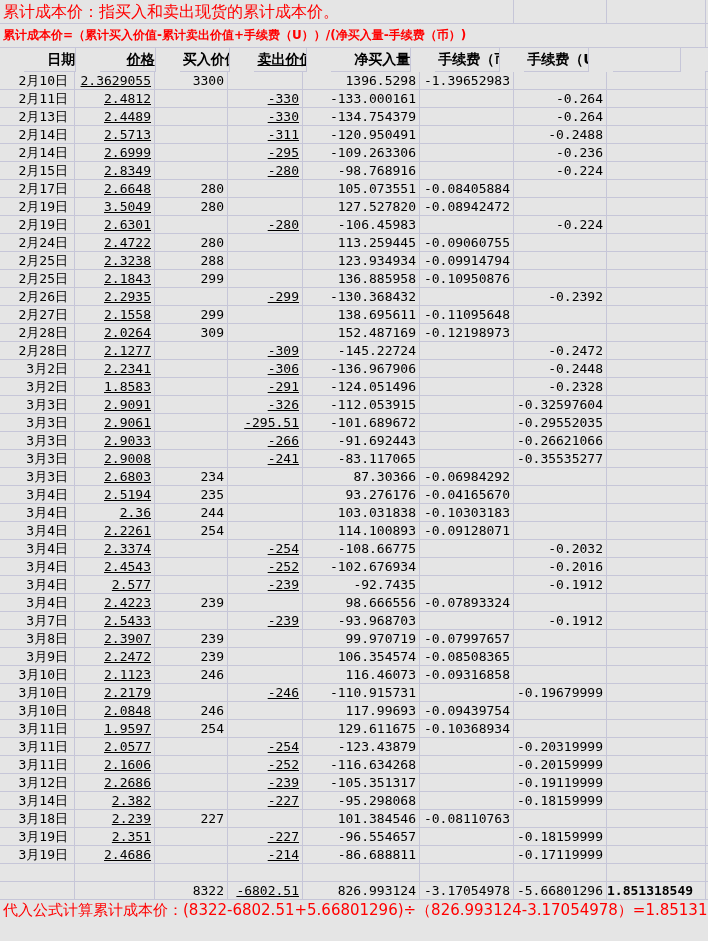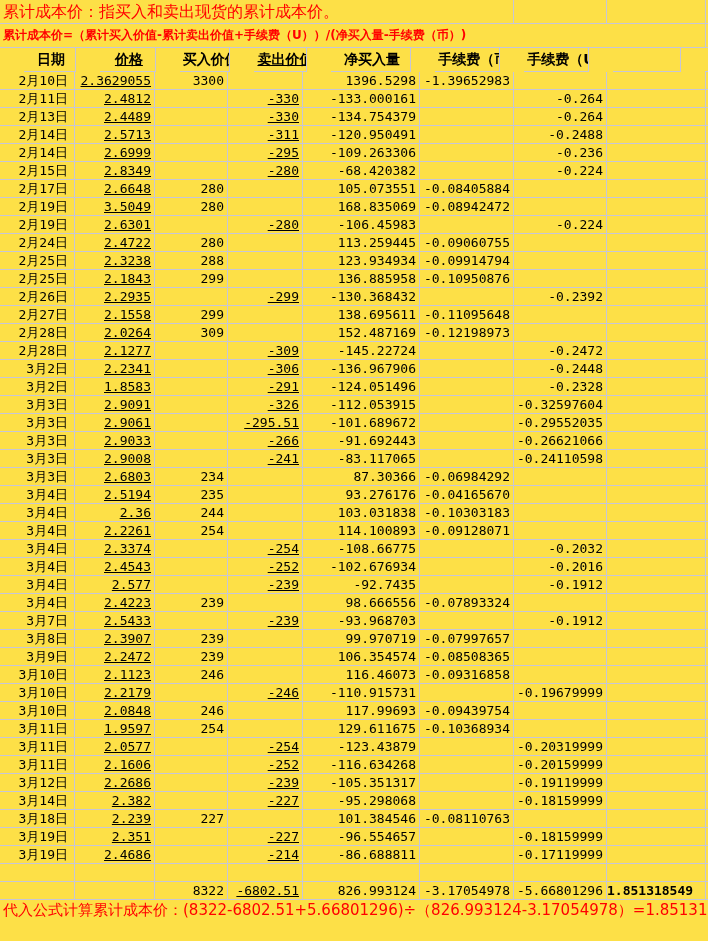--- a/index.html
+++ b/index.html
@@ -1,18 +1,18 @@
 <!DOCTYPE html>
 <html><head>
 <meta charset="utf-8">
 <style>
   * { box-sizing: border-box; margin: 0; padding: 0; }
   html, body { width: 708px; background: #ffffff; }
   body { font-family: "DejaVu Sans", sans-serif; }
-  .sheet { width: 708px; height: 941px; overflow: hidden; background: #fde047; }
+  .sheet { width: 708px; height: 941px; overflow: hidden; background: #e5e5e5; }
 
   .row { display: flex; height: 18px; }
   .cell {
     border-right: 1px solid #c6c6d8;
     border-bottom: 1px solid #c6c6d8;
     font-family: "DejaVu Sans Mono", "DejaVu Sans", monospace;
     font-size: 13px;
     line-height: 17px;
     text-align: right;
     padding-right: 3px;
@@ -30,21 +30,21 @@
   .c-feeu  { width: 93px;  }
   .c-extra { width: 99px;  padding-right: 18px; font-weight: bold; }
   .c-fill  { width: 2px; border-right: none; padding: 0; }
 
   .header-row { height: 24px; }
   .header-row .cell {
     font-family: "DejaVu Sans", sans-serif;
     font-weight: bold;
     font-size: 14px;
     line-height: 23px;
-    text-align: center;
+    text-align: right;
     padding-left: 3px;
     padding-right: 0;
     margin-left: 24px;
   }
 
   .note-row { display: flex; height: 24px; }
   .note-cell {
     border-bottom: 1px solid #c6c6d8;
     height: 100%;
     white-space: nowrap;
@@ -163,21 +163,21 @@
         <div class="cell c-feeb"></div>
         <div class="cell c-feeu">-0.236</div>
         <div class="cell c-extra"></div>
         <div class="cell c-fill"></div>
       </div>
       <div class="row">
         <div class="cell c-date">2月15日</div>
         <div class="cell c-price">2.8349</div>
         <div class="cell c-buy"></div>
         <div class="cell c-sell">-280</div>
-        <div class="cell c-net">-68.420382</div>
+        <div class="cell c-net">-98.768916</div>
         <div class="cell c-feeb"></div>
         <div class="cell c-feeu">-0.224</div>
         <div class="cell c-extra"></div>
         <div class="cell c-fill"></div>
       </div>
       <div class="row">
         <div class="cell c-date">2月17日</div>
         <div class="cell c-price">2.6648</div>
         <div class="cell c-buy">280</div>
         <div class="cell c-sell"></div>
@@ -185,21 +185,21 @@
         <div class="cell c-feeb">-0.08405884</div>
         <div class="cell c-feeu"></div>
         <div class="cell c-extra"></div>
         <div class="cell c-fill"></div>
       </div>
       <div class="row">
         <div class="cell c-date">2月19日</div>
         <div class="cell c-price">3.5049</div>
         <div class="cell c-buy">280</div>
         <div class="cell c-sell"></div>
-        <div class="cell c-net">168.835069</div>
+        <div class="cell c-net">127.527820</div>
         <div class="cell c-feeb">-0.08942472</div>
         <div class="cell c-feeu"></div>
         <div class="cell c-extra"></div>
         <div class="cell c-fill"></div>
       </div>
       <div class="row">
         <div class="cell c-date">2月19日</div>
         <div class="cell c-price">2.6301</div>
         <div class="cell c-buy"></div>
         <div class="cell c-sell">-280</div>
@@ -341,21 +341,21 @@
         <div class="cell c-extra"></div>
         <div class="cell c-fill"></div>
       </div>
       <div class="row">
         <div class="cell c-date">3月3日</div>
         <div class="cell c-price">2.9008</div>
         <div class="cell c-buy"></div>
         <div class="cell c-sell">-241</div>
         <div class="cell c-net">-83.117065</div>
         <div class="cell c-feeb"></div>
-        <div class="cell c-feeu">-0.24110598</div>
+        <div class="cell c-feeu">-0.35535277</div>
         <div class="cell c-extra"></div>
         <div class="cell c-fill"></div>
       </div>
       <div class="row">
         <div class="cell c-date">3月3日</div>
         <div class="cell c-price">2.6803</div>
         <div class="cell c-buy">234</div>
         <div class="cell c-sell"></div>
         <div class="cell c-net">87.30366</div>
         <div class="cell c-feeb">-0.06984292</div>

